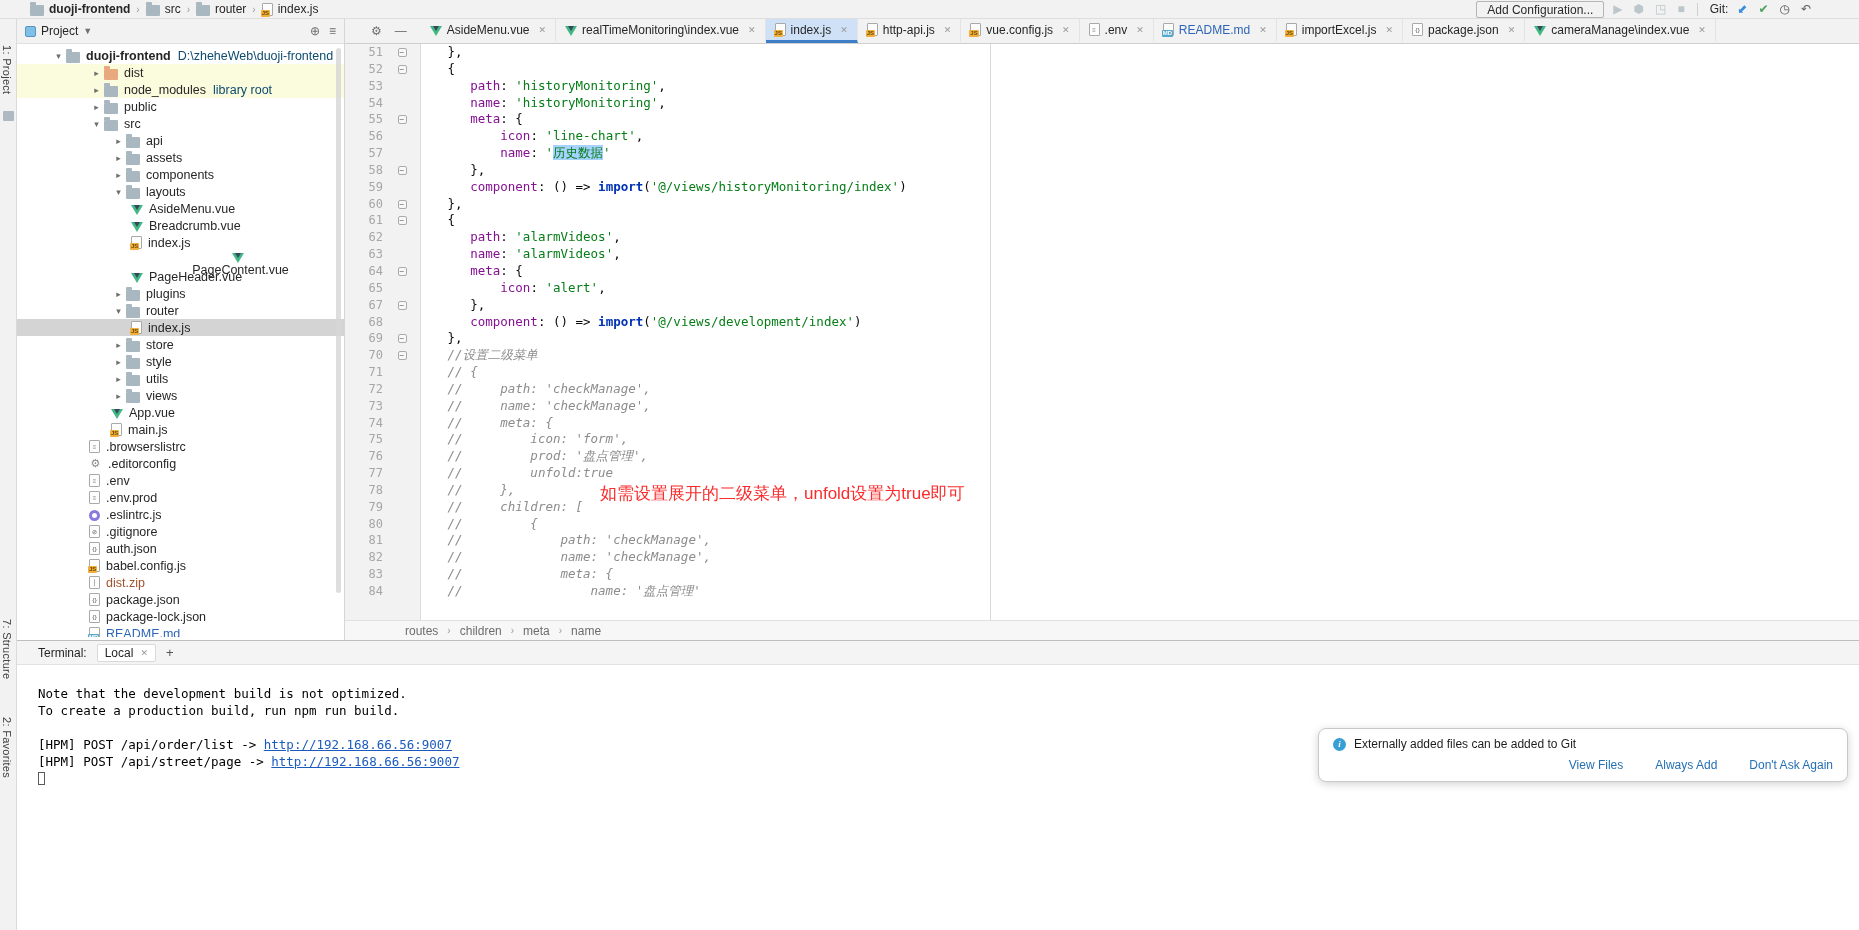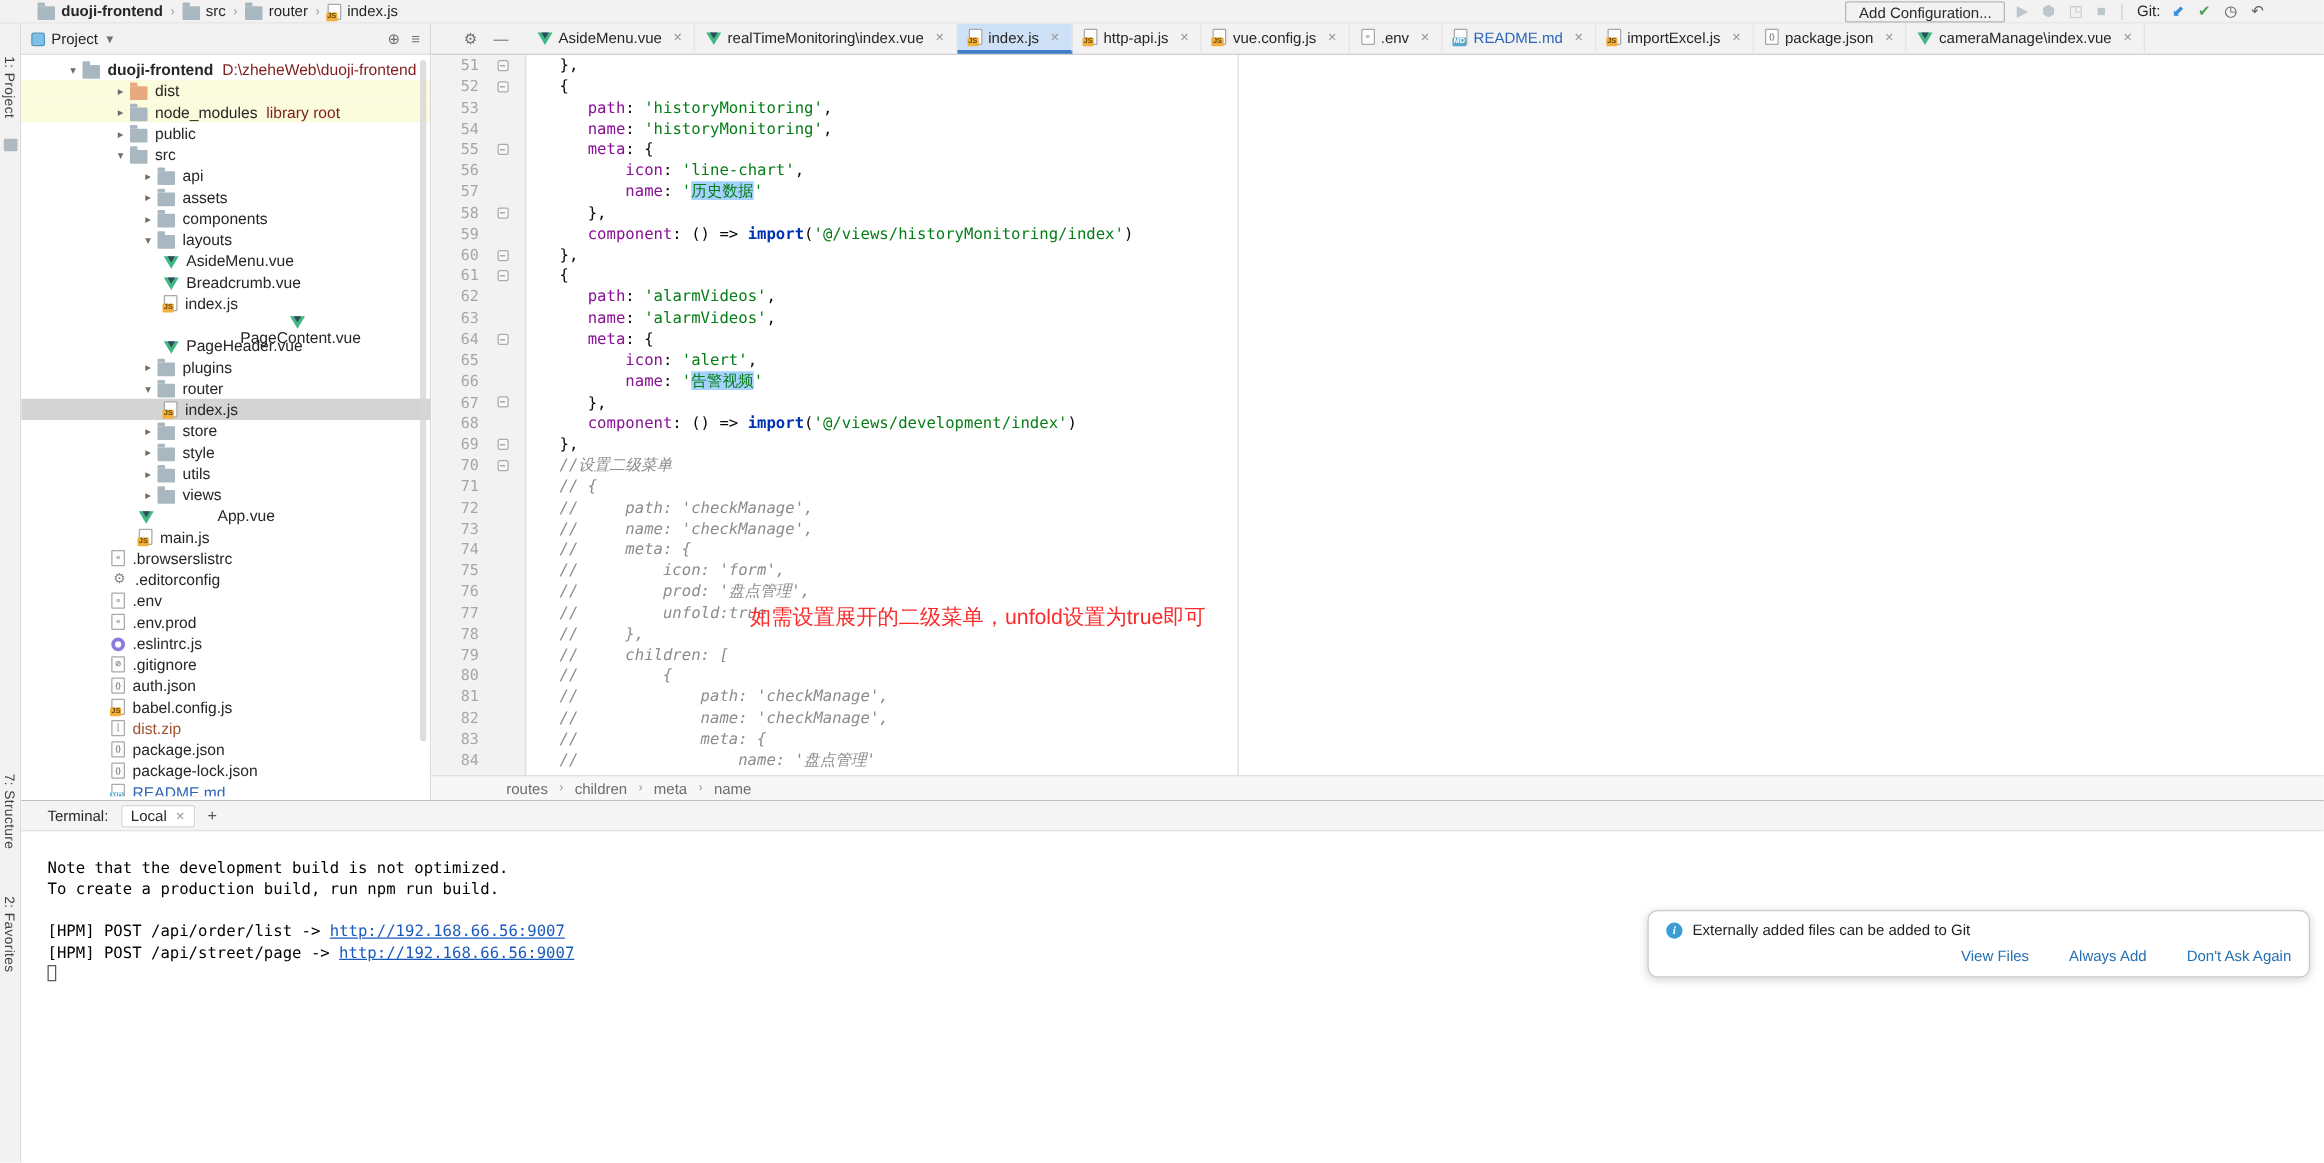--- a/index.html
+++ b/index.html
@@ -31,21 +31,21 @@
   #panel-h .dd{color:#707070;font-size:9px}
   #panel-h .sp{flex:1}
   .phbtn{color:#6F6F6F;font-size:12px;margin-left:9px}
   #tree{position:relative;padding-top:3px;font-size:12.5px;color:#262626;height:593px;overflow:hidden}
   .trow{height:17px;display:flex;align-items:center;white-space:nowrap}
   .trow.warm{background:#FBFBDD}
   .trow.sel{background:#D4D4D4}
   .chev{width:15px;color:#6e6e6e;font-size:9px;text-align:center;flex:none}
   .tlabel{margin-left:6px}
   .tlabel.b{font-weight:bold}
-  .textra{margin-left:7px;color:#7f1d1d}
+  .textra{margin-left:7px;color:#0c4a6e}
   .c-blue{color:#2E65B8} .c-brown{color:#A0522D}
   #tree-sb{position:absolute;right:3px;top:29px;width:5px;height:545px;background:#D6D6D6;border-radius:3px;opacity:.8}
   
   .fi{flex:none;display:inline-block;position:relative}
   .fi-folder{width:14px;height:11px;background:#A9B7C0;border-radius:1px;margin-top:3px}
   .fi-folder::before{content:"";position:absolute;top:-3px;left:0;width:6px;height:3px;background:inherit;border-radius:1px 1px 0 0}
   .fi-folder.orange{background:#E8A97E}
   .fi-vue{width:0;height:0;border-left:6px solid transparent;border-right:6px solid transparent;border-top:10px solid #41B883;margin-top:2px}
   .fi-vue::after{content:"";position:absolute;left:-3px;top:-10px;border-left:3px solid transparent;border-right:3px solid transparent;border-top:5px solid #35495E}
   .doc{width:11px;height:13px;background:#FDFDFD;border:1px solid #A9A9A9;border-radius:1px;
@@ -259,21 +259,21 @@
       <div class="trow" style="padding-left: 94px;">
         <span class="chev">▸</span>
         <span class="fi fi-folder"></span>
         <span class="tlabel">utils</span>
       </div>
       <div class="trow" style="padding-left: 94px;">
         <span class="chev">▸</span>
         <span class="fi fi-folder"></span>
         <span class="tlabel">views</span>
       </div>
-      <div class="trow" style="padding-left: 94px; gap: 45px;">
+      <div class="trow" style="padding-left: 94px;">
         <span class="fi fi-vue"></span>
         <span class="tlabel">App.vue</span>
       </div>
       <div class="trow" style="padding-left: 94px;">
         <span class="fi doc fi-js"></span>
         <span class="tlabel">main.js</span>
       </div>
       <div class="trow" style="padding-left: 72px;">
         <span class="fi doc">≡</span>
         <span class="tlabel">.browserslistrc</span>
@@ -396,21 +396,20 @@
         <div class="cl"><span class="ln">56</span><span class="foldc"></span><span class="ct"><span class="sg-p">          </span><span class="sg-k">icon</span><span class="sg-p">: </span><span class="sg-s">'line-chart'</span><span class="sg-p">,</span></span></div>
         <div class="cl"><span class="ln">57</span><span class="foldc"></span><span class="ct"><span class="sg-p">          </span><span class="sg-k">name</span><span class="sg-p">: </span><span class="sg-s">'</span><span class="sg-hl">历史数据</span><span class="sg-s">'</span></span></div>
         <div class="cl"><span class="ln">58</span><span class="foldc"><span class="fm">−</span></span><span class="ct"><span class="sg-p">      },</span></span></div>
         <div class="cl"><span class="ln">59</span><span class="foldc"></span><span class="ct"><span class="sg-p">      </span><span class="sg-k">component</span><span class="sg-p">: () =&gt; </span><span class="sg-kw">import</span><span class="sg-p">(</span><span class="sg-s">'@/views/historyMonitoring/index'</span><span class="sg-p">)</span></span></div>
         <div class="cl"><span class="ln">60</span><span class="foldc"><span class="fm">−</span></span><span class="ct"><span class="sg-p">   },</span></span></div>
         <div class="cl"><span class="ln">61</span><span class="foldc"><span class="fm">−</span></span><span class="ct"><span class="sg-p">   {</span></span></div>
         <div class="cl"><span class="ln">62</span><span class="foldc"></span><span class="ct"><span class="sg-p">      </span><span class="sg-k">path</span><span class="sg-p">: </span><span class="sg-s">'alarmVideos'</span><span class="sg-p">,</span></span></div>
         <div class="cl"><span class="ln">63</span><span class="foldc"></span><span class="ct"><span class="sg-p">      </span><span class="sg-k">name</span><span class="sg-p">: </span><span class="sg-s">'alarmVideos'</span><span class="sg-p">,</span></span></div>
         <div class="cl"><span class="ln">64</span><span class="foldc"><span class="fm">−</span></span><span class="ct"><span class="sg-p">      </span><span class="sg-k">meta</span><span class="sg-p">: {</span></span></div>
         <div class="cl"><span class="ln">65</span><span class="foldc"></span><span class="ct"><span class="sg-p">          </span><span class="sg-k">icon</span><span class="sg-p">: </span><span class="sg-s">'alert'</span><span class="sg-p">,</span></span></div>
-        <div class="cl"><span class="ln">66</span><span class="foldc"></span><span class="ct"><span class="sg-p">          </span><span class="sg-k">name</span><span class="sg-p">: </span><span class="sg-s">'</span><span class="sg-hl">告警视频</span><span class="sg-s">'</span></span></div>
         <div class="cl"><span class="ln">67</span><span class="foldc"><span class="fm">−</span></span><span class="ct"><span class="sg-p">      },</span></span></div>
         <div class="cl"><span class="ln">68</span><span class="foldc"></span><span class="ct"><span class="sg-p">      </span><span class="sg-k">component</span><span class="sg-p">: () =&gt; </span><span class="sg-kw">import</span><span class="sg-p">(</span><span class="sg-s">'@/views/development/index'</span><span class="sg-p">)</span></span></div>
         <div class="cl"><span class="ln">69</span><span class="foldc"><span class="fm">−</span></span><span class="ct"><span class="sg-p">   },</span></span></div>
         <div class="cl"><span class="ln">70</span><span class="foldc"><span class="fm">−</span></span><span class="ct"><span class="sg-c">   //设置二级菜单</span></span></div>
         <div class="cl"><span class="ln">71</span><span class="foldc"></span><span class="ct"><span class="sg-c">   // {</span></span></div>
         <div class="cl"><span class="ln">72</span><span class="foldc"></span><span class="ct"><span class="sg-c">   //     path: 'checkManage',</span></span></div>
         <div class="cl"><span class="ln">73</span><span class="foldc"></span><span class="ct"><span class="sg-c">   //     name: 'checkManage',</span></span></div>
         <div class="cl"><span class="ln">74</span><span class="foldc"></span><span class="ct"><span class="sg-c">   //     meta: {</span></span></div>
         <div class="cl"><span class="ln">75</span><span class="foldc"></span><span class="ct"><span class="sg-c">   //         icon: 'form',</span></span></div>
         <div class="cl"><span class="ln">76</span><span class="foldc"></span><span class="ct"><span class="sg-c">   //         prod: '盘点管理',</span></span></div>

